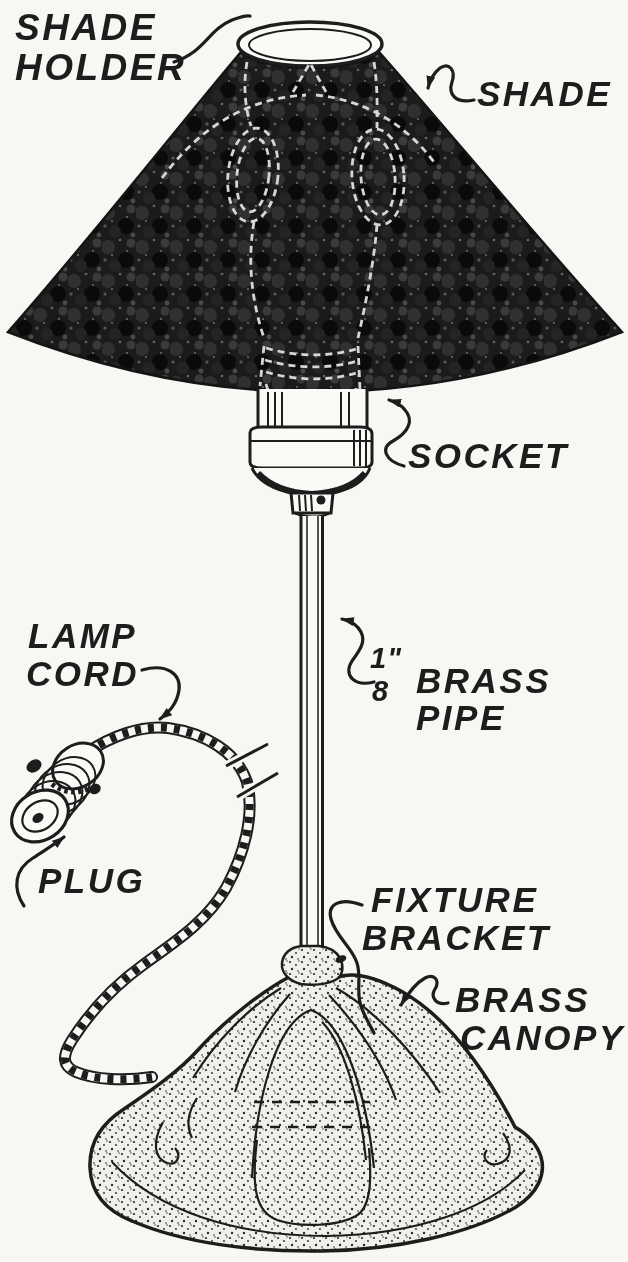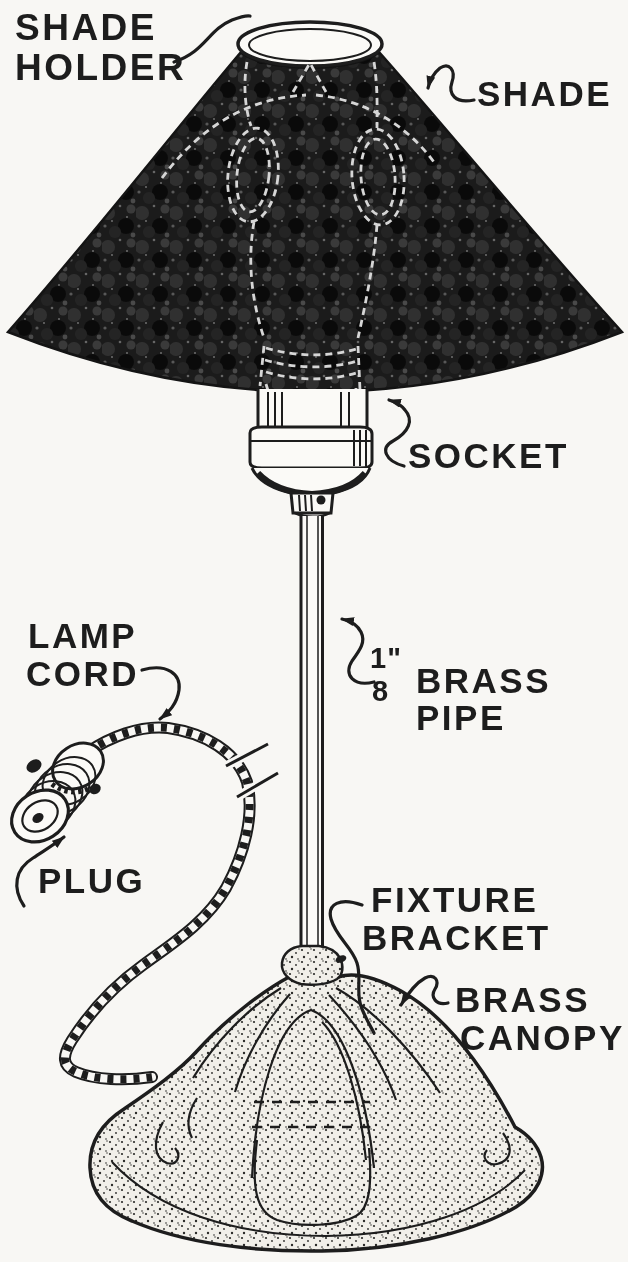--- a/index.html
+++ b/index.html
@@ -2,21 +2,21 @@
 <html><head>
 <meta charset="utf-8">
 <style>
   html,body{margin:0;padding:0;}
   body{
     width:628px;height:1262px;
     background:#f8f7f4;
     font-family:"Liberation Sans", sans-serif;
     overflow:hidden;
   }
-  .stage{position:relative;width:628px;height:898px;}
+  .stage{position:relative;width:628px;height:898px;font-style:italic;}
   svg{display:block;}
   text{
     font-family:"Liberation Sans", sans-serif;
     font-weight:700;
     fill:#1d1d1d;
     letter-spacing:2.5px;
   }
   .lbl{font-size:35px;}
   .lbl-big{font-size:37px;}
   .frac{font-size:29px;letter-spacing:1px;}

